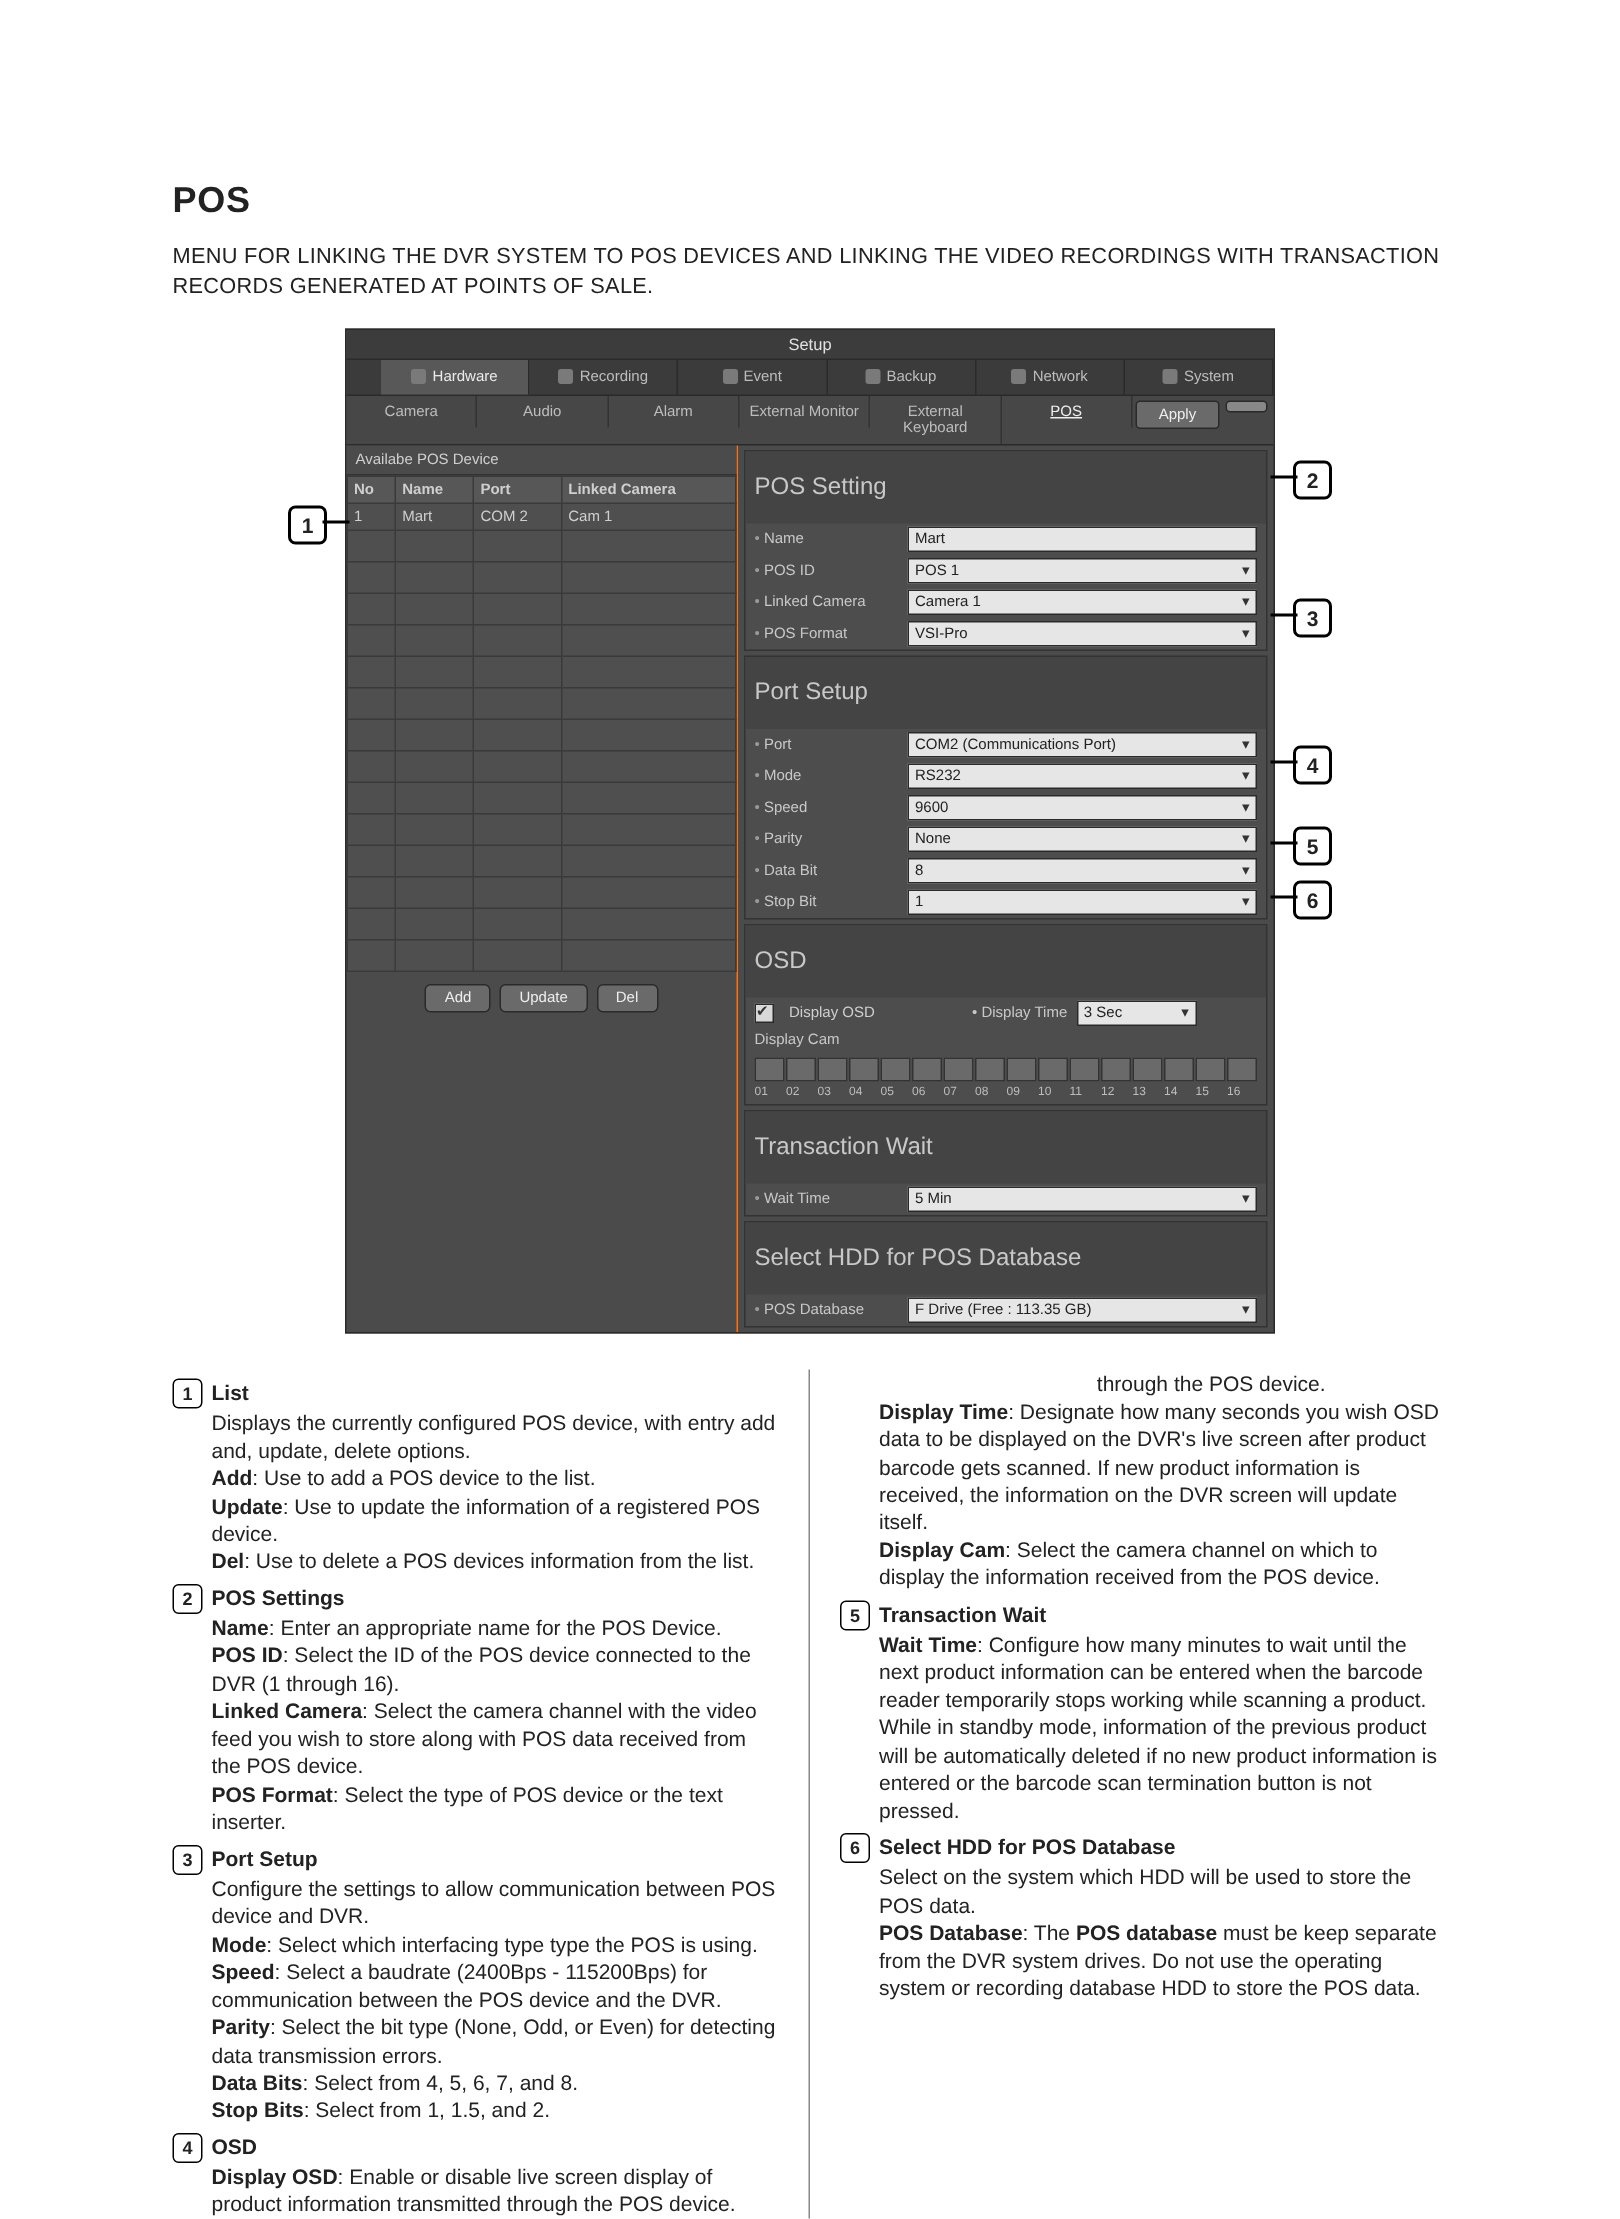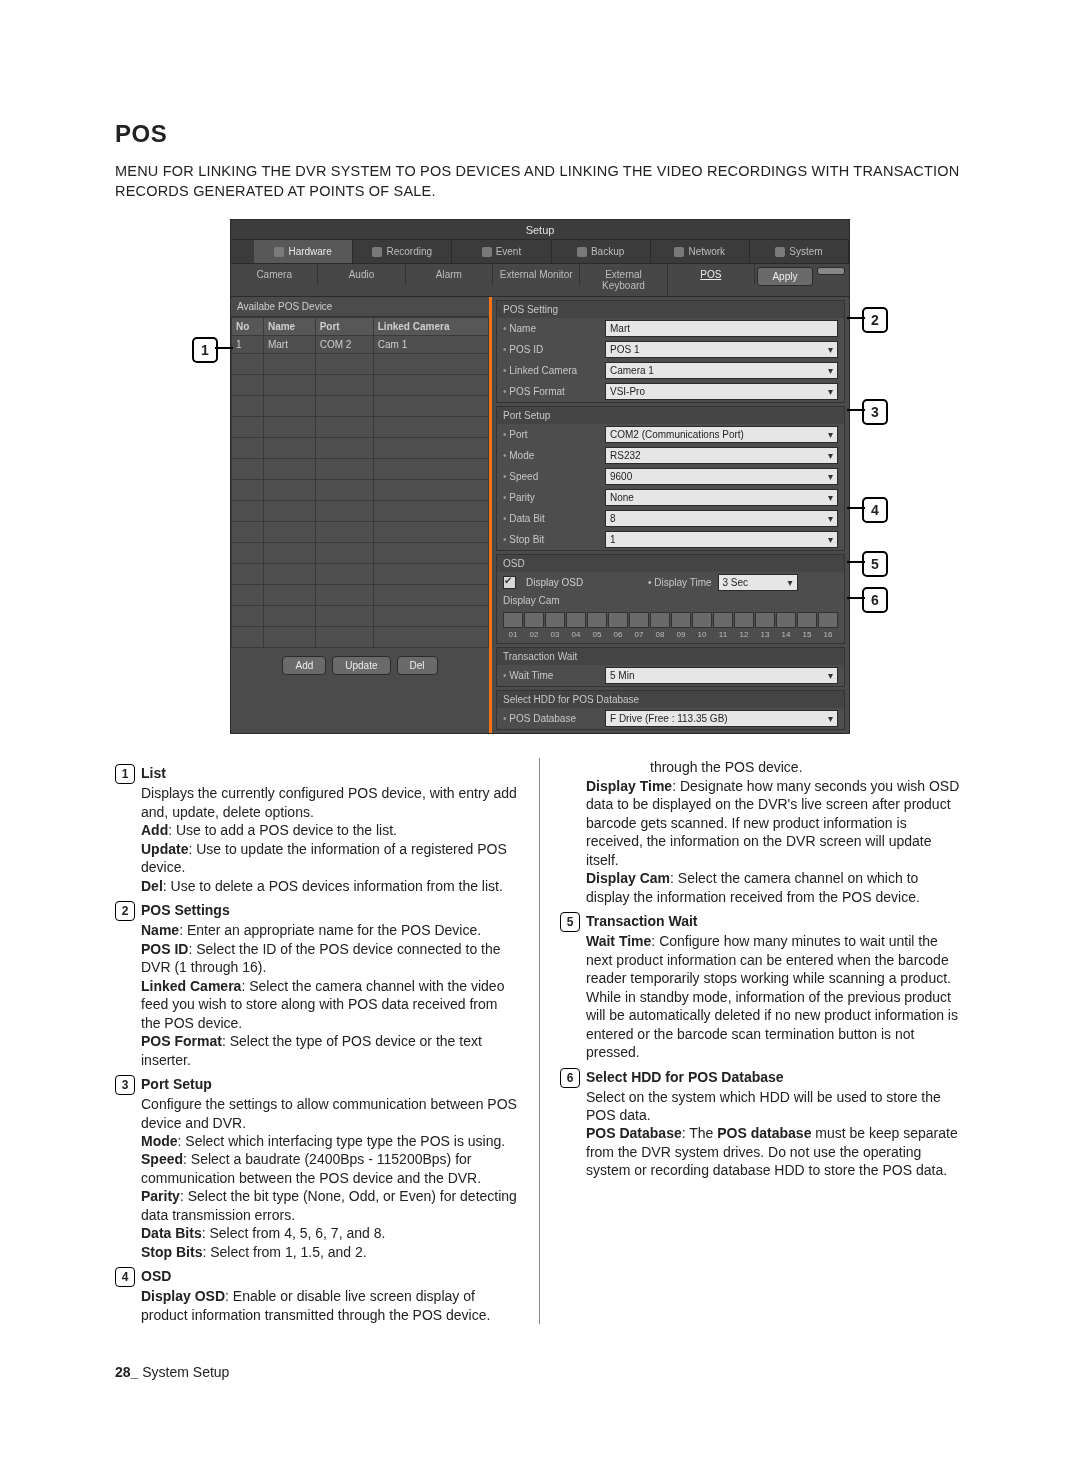--- a/index.html
+++ b/index.html
@@ -78,65 +78,65 @@
   }
   .subtab.active { text-decoration: underline; color:#eee; }
   .applybtn {
     width: 54px; margin: 3px 2px; padding:3px 0;
     background:#6a6a6a;border:1px solid #2a2a2a;
     color:#eee;font-size:10px;text-align:center;border-radius:3px;
   }
   .grayclose{width:26px;margin:3px 4px 3px 2px;padding:3px 0;background:#888;border:1px solid #2a2a2a;border-radius:3px;}
 
   .shot-body { display:flex; }
-  .leftpane { width: 260px; border-right:3px solid #f97316;}
+  .leftpane { width: 260px; border-right:1px solid #f97316;}
   .rightpane { flex:1; }
 
   .panel-title { background:#4b4b4b; padding:4px 6px; font-size:10px; color:#cfcfcf; border-bottom:1px solid #333;}
   .devtable { width:100%; border-collapse:collapse; font-size:10px;}
   .devtable th, .devtable td { border:1px solid #3a3a3a; padding:3px 4px; color:#cfcfcf; background:#4f4f4f; text-align:left;}
   .devtable th{ background:#575757;}
   .devtable .emptyrow td{ height:14px;}
   .listbtns{ display:flex; justify-content:center; gap:6px; padding:8px 0 10px 0;}
   .sbtn{ padding:3px 12px; font-size:10px; background:#6a6a6a;border:1px solid #2a2a2a;color:#eee;border-radius:4px;}
 
   .section{ border:1px solid #333; margin:3px 4px; background:#4d4d4d;}
-  .section .shead{ font-size:10px; color:#c8c8c8; padding:3px 6px; background:#444;}
+  .section .shead{ font-size:16px; color:#c8c8c8; padding:15px 6px; background:#444;}
   .frow{ display:flex; align-items:center; padding:2px 6px; gap:6px;}
   .flabel{ width:96px; font-size:10px; color:#c8c8c8;}
   .flabel::before{content:"• "; color:#999;}
   .finput{ flex:1; height:15px; background:#e6e6e6; border:1px solid #2a2a2a; font-size:10px; color:#222; padding:0 4px; line-height:15px;}
   .fdrop{ position:relative; }
   .fdrop::after{content:"▾"; position:absolute; right:4px; top:0; font-size:10px; color:#333;}
   .chk{ width:11px;height:11px;border:1px solid #2a2a2a;background:#d8d8d8;display:inline-block;margin-right:4px;vertical-align:middle;position:relative;}
   .chk::after{content:"✔";position:absolute;left:0;top:-2px;font-size:10px;color:#333;}
   .camgrid{ display:flex; gap:1px; padding:4px 6px 2px 6px; flex-wrap:nowrap;}
   .camcell{ width:18px; height:14px; background:#6a6a6a; border:1px solid #333; }
   .camnums{ display:flex; gap:1px; padding:0 6px 4px 6px;}
-  .camnum{ width:20px; font-size:8px; color:#bdbdbd; text-align:center;}
+  .camnum{ width:20px; font-size:8px; color:#bdbdbd; text-align:left;}
 
   
   .badge{ position:absolute; width:22px; height:22px; border:2px solid #000; border-radius:5px;
           font-size:14px; font-weight:bold; text-align:center; line-height:22px; background:#fff;}
   .badge.left{ left:-38px; }
   .badge.right{ right:-38px; }
   .cline{ position:absolute; height:2px; background:#000; }
   .cline.left{ left:-15px; width:18px;}
   .cline.right{ right:-15px; width:18px;}
 
   
   .cols{ display:flex; gap:40px; font-size:14px; line-height:1.32;}
   .col{ flex:1; position:relative;}
   .col .divider{ position:absolute; right:-20px; top:0; bottom:0; width:1px; background:#888;}
   .numicon{ display:inline-block; width:18px; height:18px; border:1.5px solid #000; border-radius:4px;
             font-size:12px; text-align:center; line-height:18px; font-weight:bold; margin-right:6px;
             vertical-align:baseline;}
   .secthead{ font-weight:bold; margin-top:6px;}
   .indent{ padding-left:26px;}
-  .indent2{ padding-left:70px;}
+  .indent2{ padding-left:70px;text-align:center;}
   .b{ font-weight:bold;}
   .foot{ margin-top:40px; font-size:14px;}
 </style>
 </head>
 <body>
 
 <div class="page">
   <h1 class="title">POS</h1>
   <p class="intro">MENU FOR LINKING THE DVR SYSTEM TO POS DEVICES AND LINKING THE VIDEO RECORDINGS WITH TRANSACTION RECORDS GENERATED AT POINTS OF SALE.</p>
 

